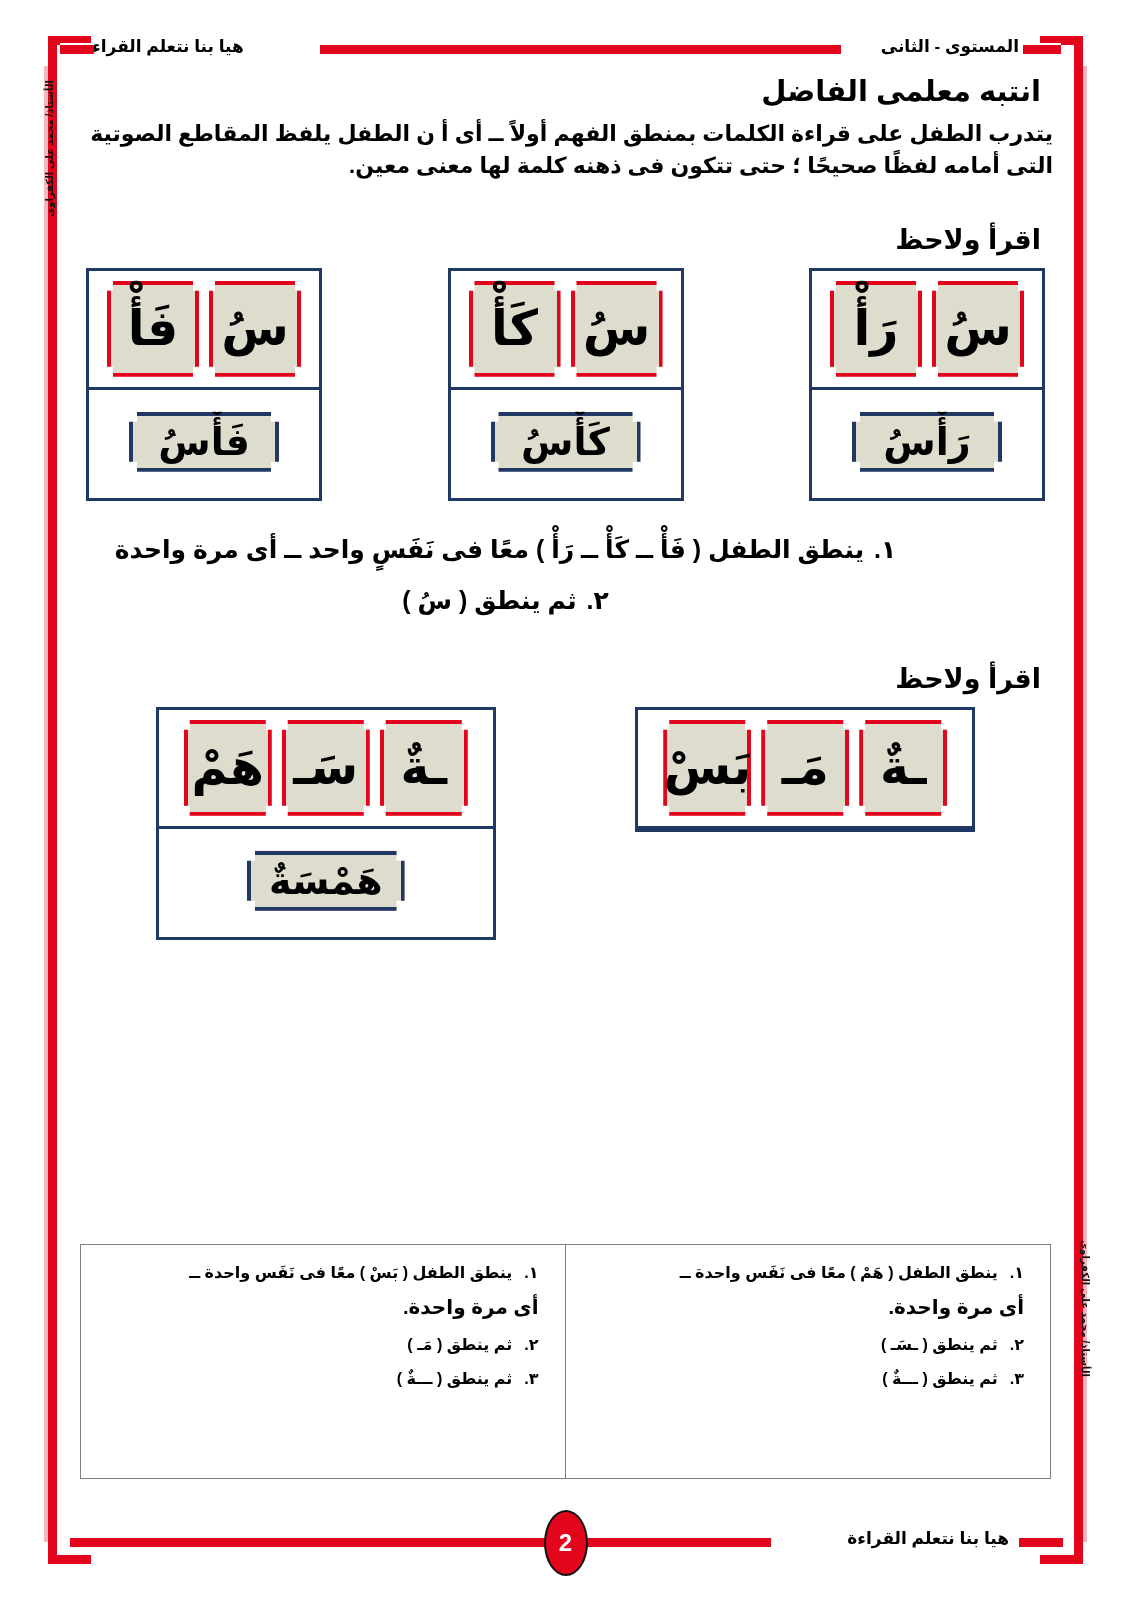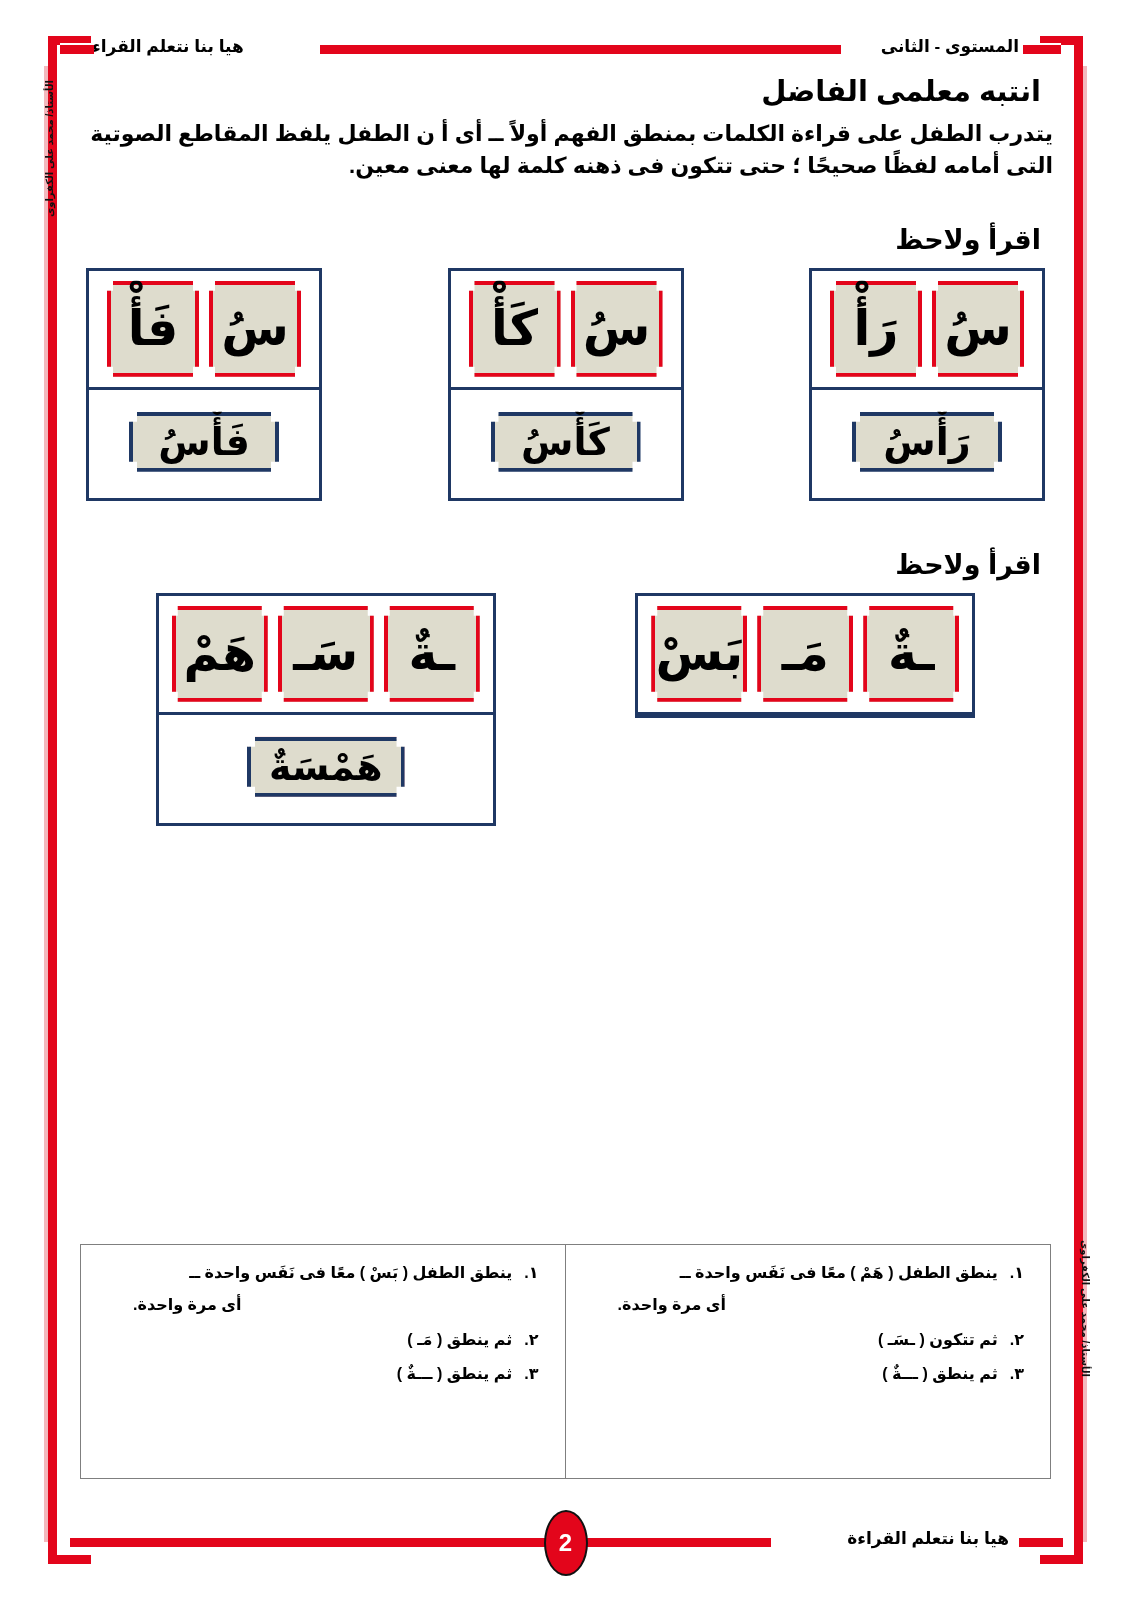--- a/index.html
+++ b/index.html
@@ -176,21 +176,21 @@
     height: 96px;
     font-size: 49px;
     border: 4px solid #e3051b;
     clip-path: polygon(
       0% 10px, 6px 10px, 6px 0%,
       calc(100% - 6px) 0%, calc(100% - 6px) 10px, 100% 10px,
       100% calc(100% - 10px), calc(100% - 6px) calc(100% - 10px),
       calc(100% - 6px) 100%, 6px 100%, 6px calc(100% - 10px),
       0% calc(100% - 10px));
   }
-  .tile-syll.narrow { width: 96px; }
+  .tile-syll.narrow { width: 88px; }
 
   .tile-whole {
     min-width: 150px;
     height: 60px;
     padding: 0 18px;
     font-size: 38px;
     border: 4px solid #1f3864;
     border-radius: 8px;
     clip-path: polygon(
       0% 10px, 8px 10px, 8px 0%,
@@ -240,23 +240,23 @@
   .cell + .cell { border-right: 1px solid #7f7f7f; }
   .cell-item {
     font-size: 16px;
     font-weight: bold;
     line-height: 1.5;
     margin-bottom: 10px;
     color: #000;
   }
   .cell-item .n { margin-left: 12px; display:inline-block; }
   .cell-sub {
-    font-size: 16px;
-    font-weight: bold;
-    text-align: left;
+    font-size: 20px;
+    font-weight: bold;
+    text-align: right;
     margin: 0 0 14px 0;
     padding-left: 34px;
   }
 
   
   .footer-band {
     position: absolute;
     bottom: 44px; left: 60px; right: 60px;
     height: 30px;
   }
@@ -353,20 +353,28 @@
         <div class="tile tile-syll">سُ</div>
         <div class="tile tile-syll">فَأْ</div>
       </div>
       <div class="whole-row">
         <div class="tile tile-whole">فَأْسُ</div>
       </div>
     </div>
 
   </div>
 
+  <div class="steps">
+    <div class="step center">
+      <span class="step-num">١.</span><span>ينطق الطفل ( فَأْ ــ كَأْ ــ رَأْ ) معًا فى نَفَسٍ واحد ــ أى مرة واحدة</span>
+    </div>
+    <div class="step center">
+      <span class="step-num">٢.</span><span>ثم ينطق ( سُ )</span>
+    </div>
+  </div>
 
   <div class="section-head second">اقرأ ولاحظ</div>
 
   <div class="groups" style="justify-content:space-around;margin-top:8px;">
 
     <div class="group w3">
       <div class="syll-row">
         <div class="tile tile-syll narrow">ـةٌ</div>
         <div class="tile tile-syll narrow">مَـ</div>
         <div class="tile tile-syll narrow">بَسْ</div>
@@ -389,21 +397,21 @@
   </div>
 
   <div class="bottom-table">
 
     <div class="cell">
       <div class="cell-item">
         <span class="n">١.</span><span>ينطق الطفل ( هَمْ ) معًا فى نَفَس واحدة ــ</span>
       </div>
       <div class="cell-sub">أى مرة واحدة.</div>
       <div class="cell-item">
-        <span class="n">٢.</span><span>ثم تتكون ( ـسَـ )</span>
+        <span class="n">٢.</span><span>ثم ينطق ( ـسَـ )</span>
       </div>
       <div class="cell-item">
         <span class="n">٣.</span><span>ثم ينطق ( ـــةٌ )</span>
       </div>
     </div>
 
     <div class="cell">
       <div class="cell-item">
         <span class="n">١.</span><span>ينطق الطفل ( بَسْ ) معًا فى نَفَس واحدة ــ</span>
       </div>

